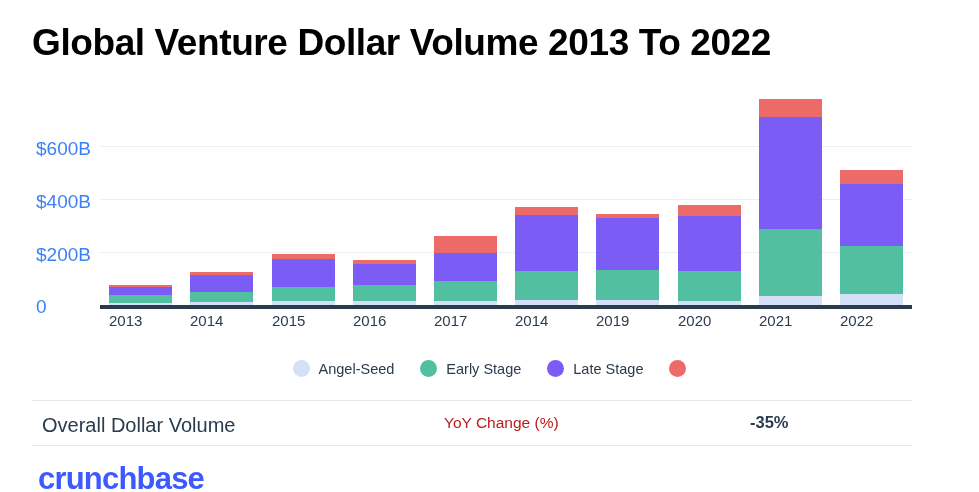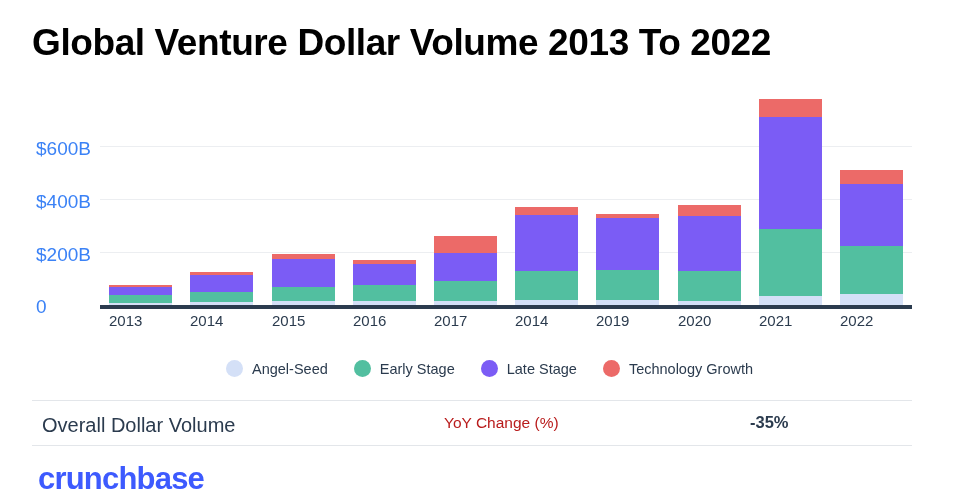--- a/index.html
+++ b/index.html
@@ -224,21 +224,20 @@
       <div class="legend-item">
         <span class="legend-dot" style="background: rgb(82, 191, 160);"></span>
         <span class="legend-label">Early Stage</span>
       </div>
       <div class="legend-item">
         <span class="legend-dot" style="background: rgb(123, 92, 245);"></span>
         <span class="legend-label">Late Stage</span>
       </div>
       <div class="legend-item">
         <span class="legend-dot" style="background: rgb(236, 106, 104);"></span>
-        <span class="legend-label">Technology Growth</span>
       </div>
     </div>
 
   <div class="stats">
     <div class="stat-a">Overall Dollar Volume</div>
     <div class="stat-b">YoY Change (%)</div>
     <div class="stat-c">-35%</div>
   </div>
 
   <div class="logo">crunchbase</div>

